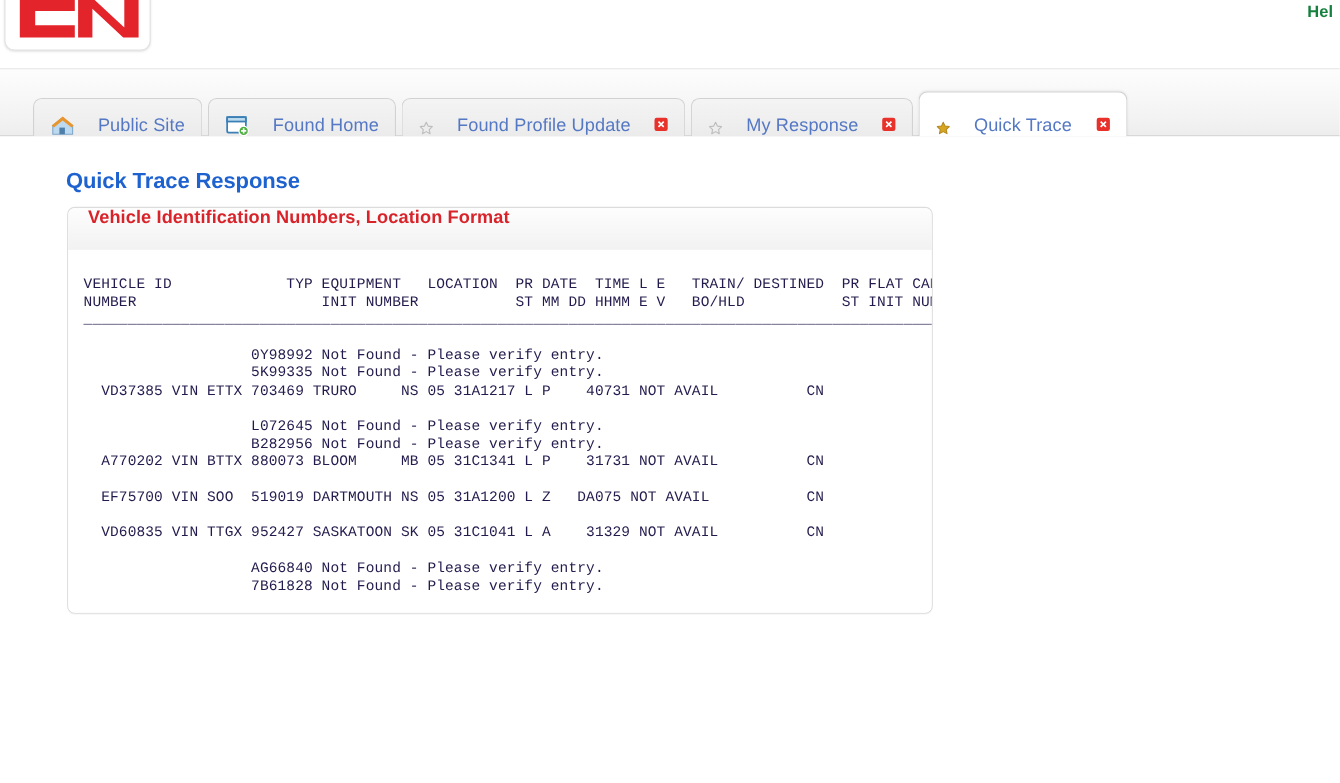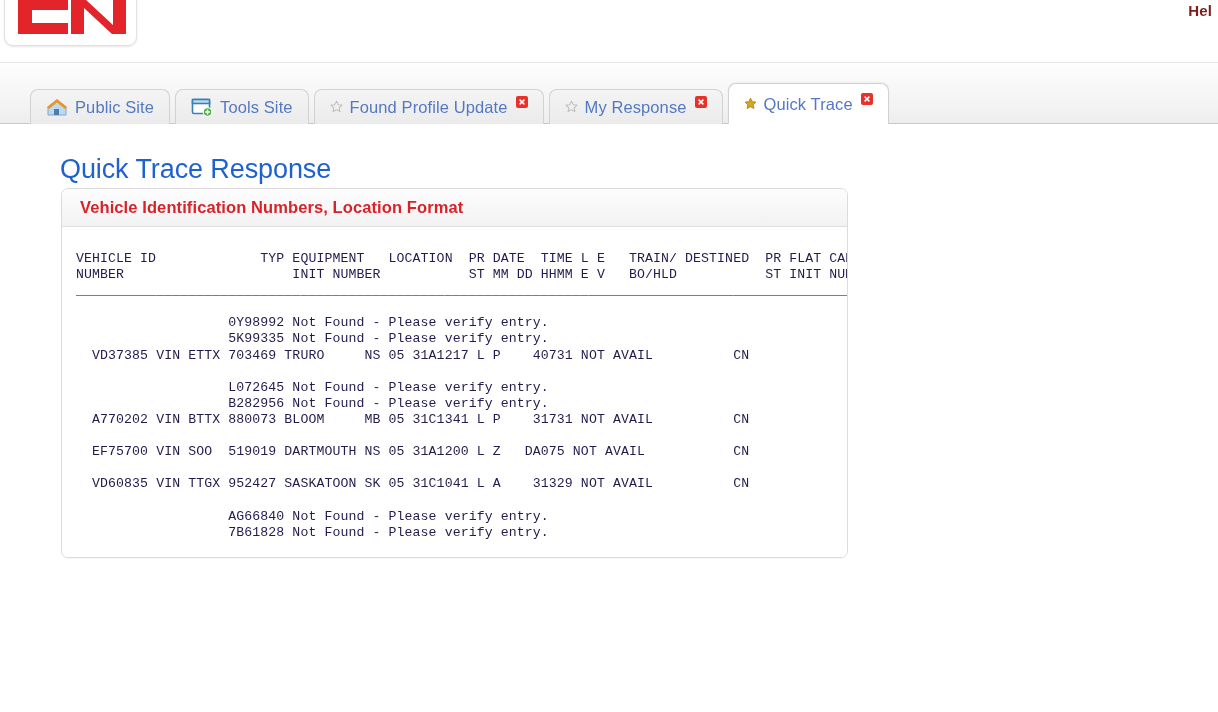--- a/index.html
+++ b/index.html
@@ -34,21 +34,21 @@
     box-shadow: 0 1px 2px rgba(0,0,0,.10);
     box-sizing: border-box;
     overflow: hidden;
   }
   .logo-svg { position:absolute; left: 8px; top: 2px; }
   .help-link {
     position: absolute;
     right: 6px;
     top: 2px;
     font-size: 15px;
-    color: #7f1d1d;
+    color: #15803d;
     font-weight: 600;
     letter-spacing: .1px;
     white-space: nowrap;
   }
 
   
   .tabstrip {
     position: relative;
     height: 60px;
     background: linear-gradient(#fdfdfd 0%, #f3f3f3 72%, #ededed 100%);
@@ -59,22 +59,22 @@
     position: absolute;
     left: 30px;
     bottom: -1px;
     display: flex;
     align-items: flex-end;
     gap: 5px;
     white-space: nowrap;
   }
   .tab {
     display: flex;
-    align-items: center;
-    gap: 7px;
+    align-items: flex-end;
+    gap: 21px;
     height: 35px;
     padding: 0 15px;
     background: linear-gradient(#f4f4f4 0%, #ebebeb 100%);
     border: 1px solid #d2d2d2;
     border-bottom: none;
     border-radius: 8px 8px 0 0;
     box-sizing: border-box;
     cursor: pointer;
     position: relative;
   }
@@ -111,41 +111,41 @@
     margin-left: 1px;
   }
   .closebtn svg { display:block; }
   .homeico, .toolsico { width: 22px; height: 20px; flex: 0 0 auto; display:block; }
 
   
   .content { position: relative; background:#fff; }
   .page-title {
     margin: 0;
     padding: 30px 0 0 60px;
-    font-size: 27px;
-    font-weight: normal;
+    font-size: 20px;
+    font-weight: bold;
     color: #1e62d0;
     letter-spacing: -.1px;
   }
   .panel {
     position: absolute;
     left: 61px;
     top: 64px;
     width: 787px;
     background: #ffffff;
     border: 1px solid #dcdcdc;
     border-radius: 7px;
     box-sizing: border-box;
     box-shadow: 0 1px 1px rgba(0,0,0,.03);
     overflow: hidden;
   }
   .panel-head {
     height: 37px;
     display: flex;
-    align-items: center;
+    align-items: flex-start;
     padding-left: 18px;
     background: linear-gradient(#fdfdfd 0%, #f2f2f2 100%);
     border-bottom: 1px solid #e0e0e0;
     border-radius: 6px 6px 0 0;
   }
   .panel-head-title {
     font-size: 16.5px;
     font-weight: bold;
     color: #d8232a;
     letter-spacing: .1px;
@@ -189,21 +189,21 @@
       <span class="tab-label">Public Site</span>
     </div>
 
     <div class="tab">
       <svg class="toolsico" viewBox="0 0 22 20">
         <rect x="1.5" y="2.5" width="17" height="14" rx="1.5" fill="#ffffff" stroke="#3b7fb5" stroke-width="1.6"></rect>
         <rect x="1.5" y="2.5" width="17" height="4" fill="#bfdcef" stroke="#3b7fb5" stroke-width="1.6"></rect>
         <circle cx="16.5" cy="15" r="4.3" fill="#4caf3f" stroke="#ffffff" stroke-width="1.1"></circle>
         <path d="M16.5 12.6 V17.4 M14.1 15 H18.9" stroke="#ffffff" stroke-width="1.5"></path>
       </svg>
-      <span class="tab-label">Tools Site</span>
+      <span class="tab-label">Found Home</span>
     </div>
 
     <div class="tab">
       <svg class="star" viewBox="0 0 14 14">
         <path d="M7 1.2 L8.8 5 L12.9 5.5 L9.9 8.4 L10.7 12.4 L7 10.4 L3.3 12.4 L4.1 8.4 L1.1 5.5 L5.2 5 Z" fill="none" stroke="#bdbdbd" stroke-width="1.1" stroke-linejoin="round"></path>
       </svg>
       <span class="tab-label">Found Profile Update</span>
       <span class="closebtn">
         <svg width="8" height="8" viewBox="0 0 8 8">
             <path d="M1.6 1.6 L6.4 6.4 M6.4 1.6 L1.6 6.4" stroke="#ffffff" stroke-width="1.5"></path>

